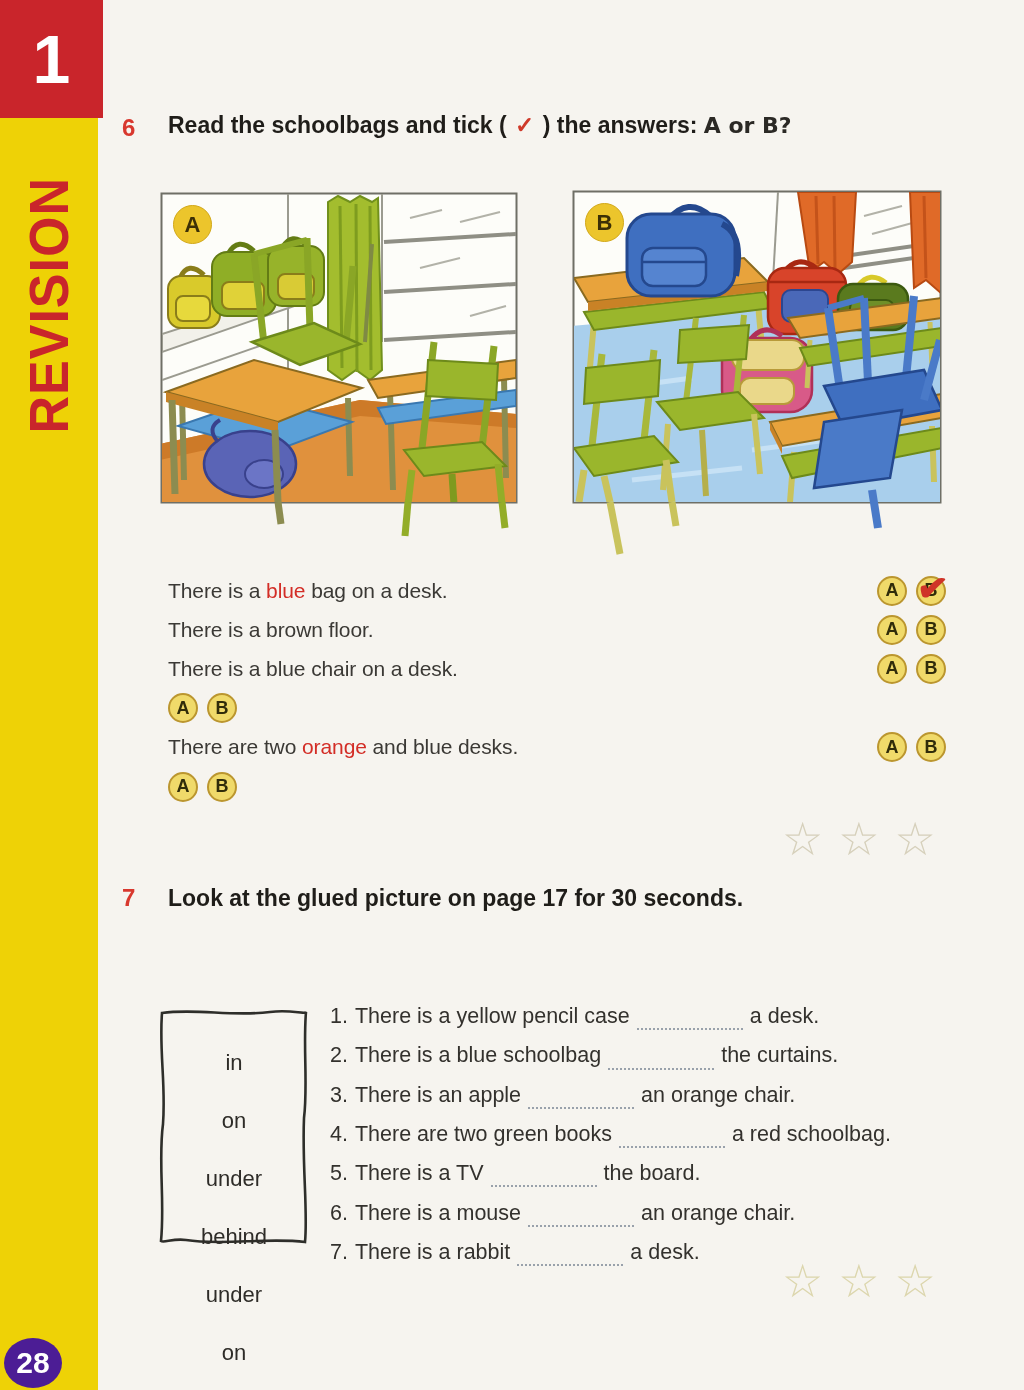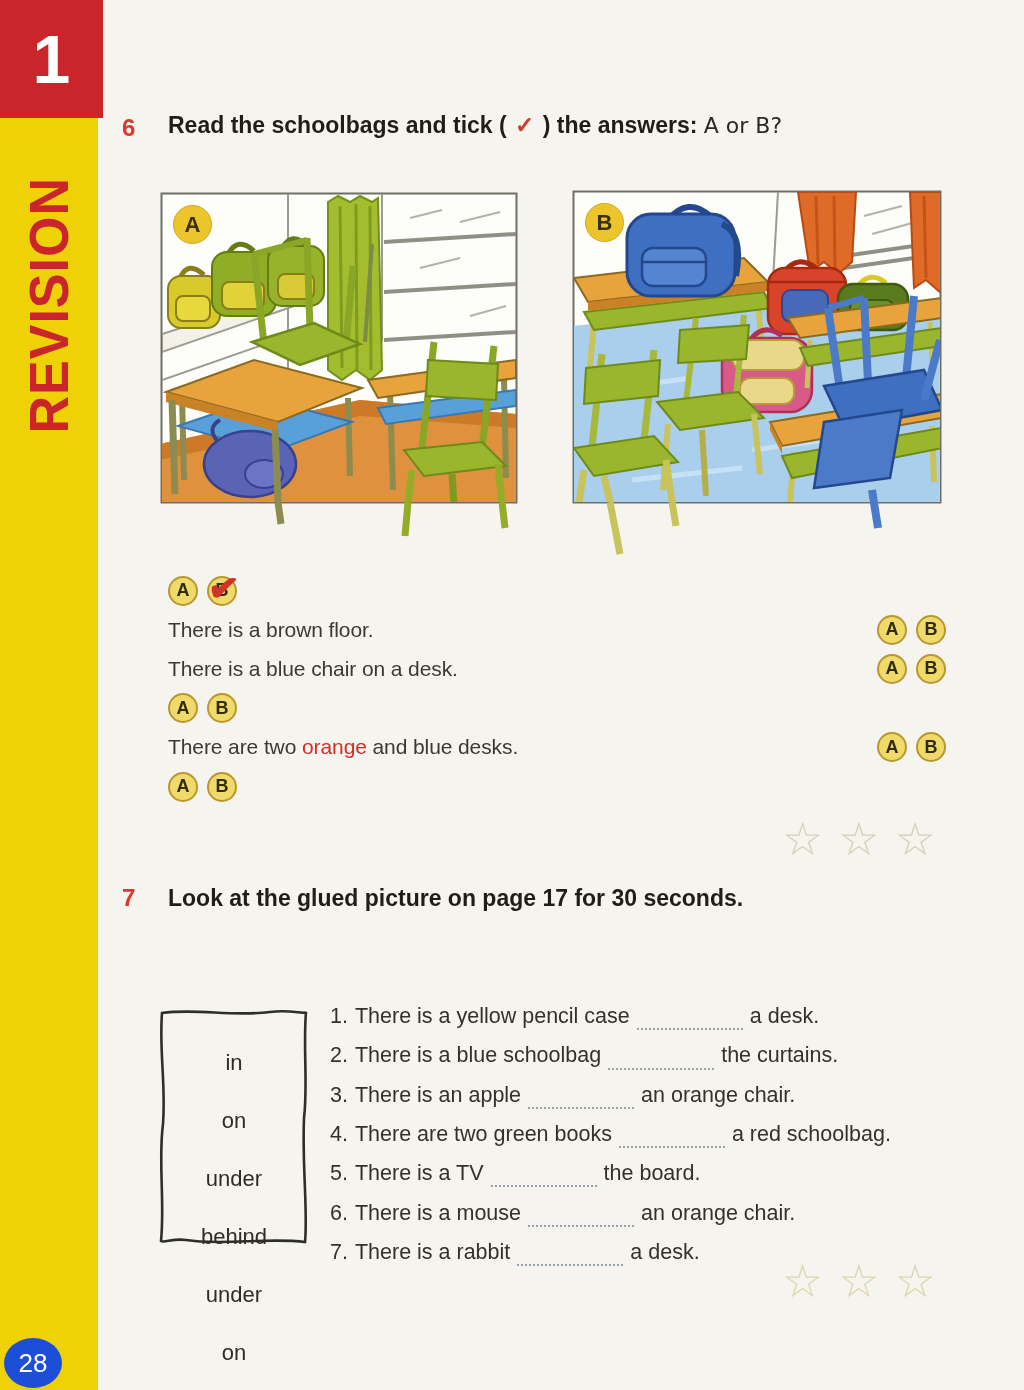--- a/index.html
+++ b/index.html
@@ -13,28 +13,28 @@
   .unit-box{position:absolute;left:0;top:0;width:103px;height:118px;background:#c9252b;
     display:flex;align-items:center;justify-content:center;}
   .unit-box .num{color:#fff;font-size:68px;font-weight:bold;line-height:1;}
   .side-band{position:absolute;left:0;top:118px;width:98px;height:1272px;background:#eed206;}
   .revision{position:absolute;left:0;top:150px;width:98px;height:310px;
     display:flex;align-items:center;justify-content:center;}
   .revision span{
     writing-mode:vertical-rl;transform:rotate(180deg) scaleX(1.05);
     font-size:52px;font-weight:bold;color:#c9252b;letter-spacing:1px;line-height:1;}
   .page-badge{position:absolute;left:4px;top:1338px;width:58px;height:50px;border-radius:50%;
-    background:#1d4ed8;color:#fff;font-weight:normal;font-size:26px;
+    background:#4c1d95;color:#fff;font-weight:bold;font-size:30px;
     display:flex;align-items:center;justify-content:center;}
   
   .ex-num{position:absolute;font-size:24px;font-weight:bold;color:#d8382e;}
   .ex6-num{left:122px;top:114px;}
   .ex6-title{position:absolute;left:168px;top:112px;width:820px;font-size:23px;font-weight:bold;color:#1f1d19;}
   .h-tick{color:#cf3a2a;font-weight:bold;padding:0 2px;}
-  .h-choices{font-family:"DejaVu Sans", sans-serif;font-weight:400;font-size:22px;color:#2b2925;}
+  .h-choices{font-family:"DejaVu Sans", sans-serif;font-weight:700;font-size:22px;color:#2b2925;}
   .ex7-num{left:122px;top:884px;}
   .ex7-title{position:absolute;left:168px;top:882px;width:820px;font-size:23px;font-weight:bold;color:#1f1d19;line-height:33px;}
   
   .figure{position:absolute;}
   .figA{left:160px;top:192px;width:358px;height:350px;}
   .figB{left:572px;top:190px;width:370px;height:368px;}
   .pic-label{position:absolute;left:13px;top:13px;width:37px;height:37px;border-radius:50%;
     background:#ecc52c;border:1px solid #d2a818;color:#3c3006;
     font-size:22px;font-weight:bold;display:flex;align-items:center;justify-content:center;}
   
@@ -311,20 +311,21 @@
     <line x1="100" y1="312" x2="104" y2="336" stroke="#c9c35c" stroke-width="7"></line>
     <line x1="300" y1="300" x2="306" y2="338" stroke="#4a7ac8" stroke-width="8"></line>
   </svg>
   <div class="pic-label">
     <span>B</span>
   </div>
 </div>
 
 <div class="questions">
     <div class="q-row">
+      <span class="q-text"><span>There is a </span><span class="red-word">blue</span><span> bag on a desk.</span></span>
       <span class="badges">
         <span class="badge-wrap">
           <span class="badge">A</span>
         </span>
         <span class="badge-wrap">
           <span class="badge">B</span>
           <span class="tick-over">✔</span>
         </span>
       </span>
     </div>

